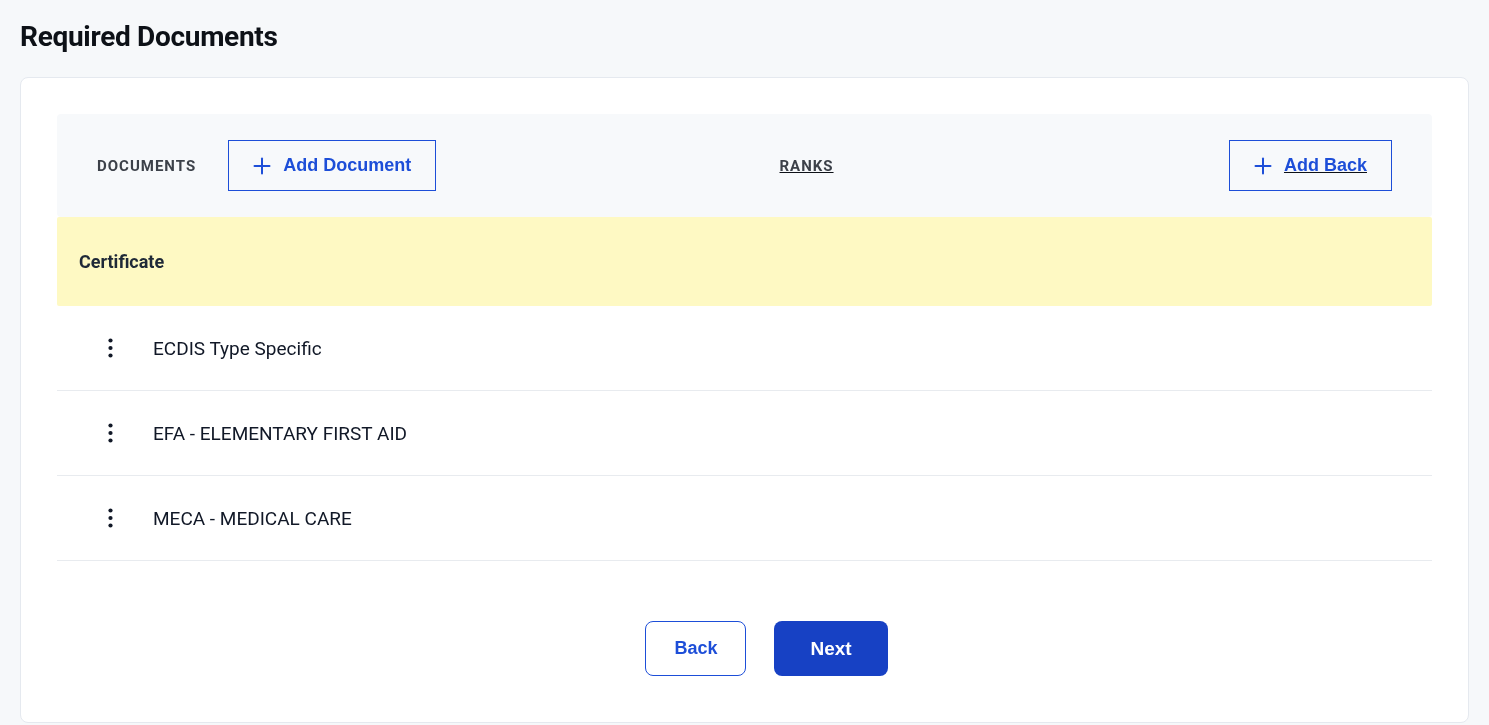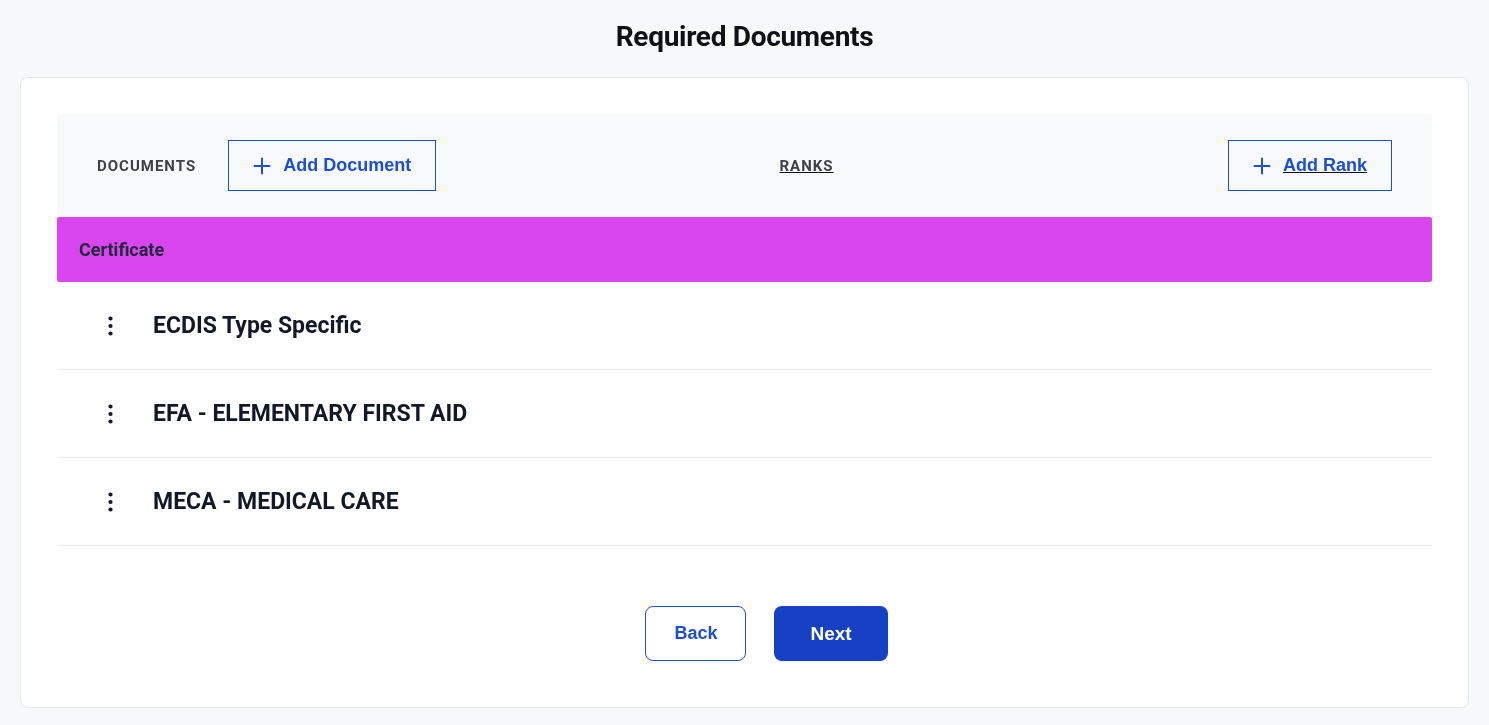--- a/index.html
+++ b/index.html
@@ -13,21 +13,20 @@
       padding: 20px;
       color: #0d1117;
       width: 1489px;
     }
     .page-title {
       font-size: 28px;
       font-weight: 700;
       color: #0d1117;
       margin-bottom: 24px;
       letter-spacing: -0.3px;
-      text-align: center;
     }
     .card {
       background: #ffffff;
       border: 1px solid #e5e9ef;
       border-radius: 8px;
       padding: 0;
       overflow: hidden;
     }
     .card-inner {
       padding: 36px;
@@ -75,37 +74,37 @@
     }
     .plus-icon {
       width: 18px;
       height: 18px;
       display: inline-block;
     }
     .plus-icon svg {
       display: block;
     }
     .category-header {
-      background: #d946ef;
-      padding: 22px 22px;
+      background: #fef9c3;
+      padding: 34px 22px;
       font-size: 18px;
       font-weight: 700;
       color: #1f2937;
       border-radius: 2px;
     }
     .item-row {
       display: flex;
       align-items: center;
       padding: 30px 22px 30px 44px;
       border-bottom: 1px solid #e8ebef;
       gap: 34px;
     }
     .item-name {
-      font-size: 23px;
-      font-weight: 700;
+      font-size: 19px;
+      font-weight: 400;
       color: #111827;
     }
     .kebab {
       width: 18px;
       height: 24px;
       display: inline-flex;
       align-items: center;
       justify-content: center;
       cursor: pointer;
       flex-shrink: 0;
@@ -164,21 +163,21 @@
       </div>
       <div class="toolbar-group toolbar-right">
         <span class="toolbar-label">RANKS</span>
         <button class="btn-outline">
           <span class="plus-icon">
             <svg viewBox="0 0 18 18" width="18" height="18" fill="none" stroke="#1d4ed8" stroke-width="2" stroke-linecap="round">
               <line x1="9" y1="1.5" x2="9" y2="16.5"></line>
               <line x1="1.5" y1="9" x2="16.5" y2="9"></line>
             </svg>
           </span>
-          <span>Add Rank</span>
+          <span>Add Back</span>
         </button>
       </div>
     </div>
 
     <div class="category-header">Certificate</div>
 
     <div class="item-row">
       <span class="kebab">
         <svg width="5" height="20" viewBox="0 0 5 20">
           <circle cx="2.5" cy="2.5" r="2.1" fill="#111827"></circle>

